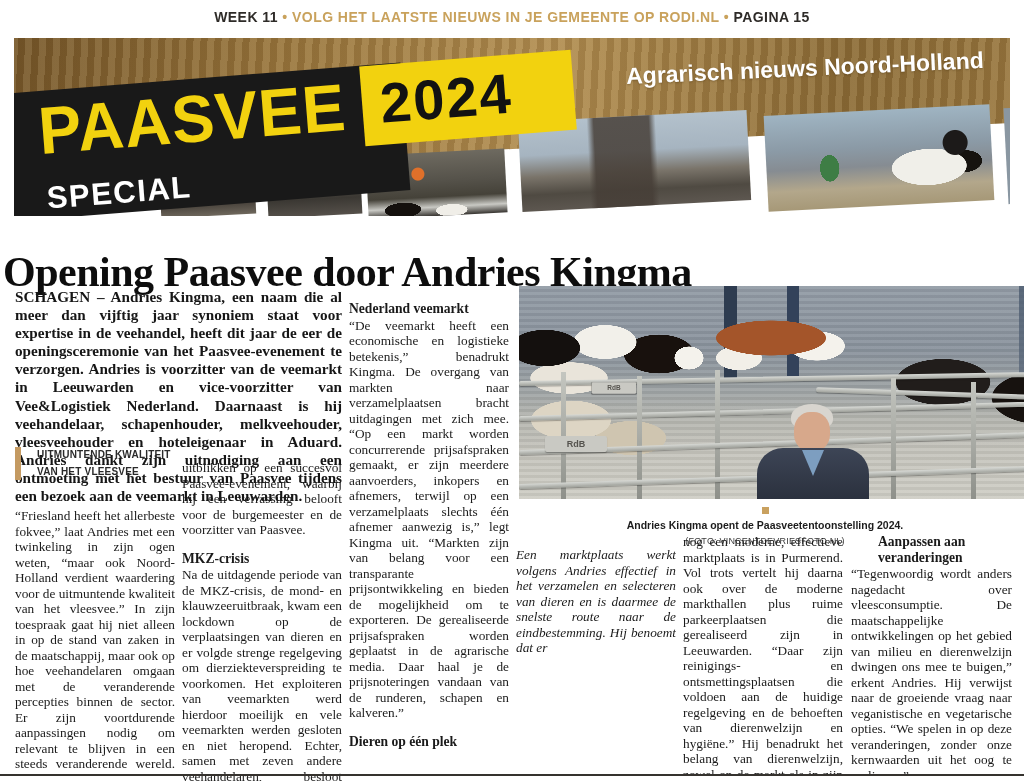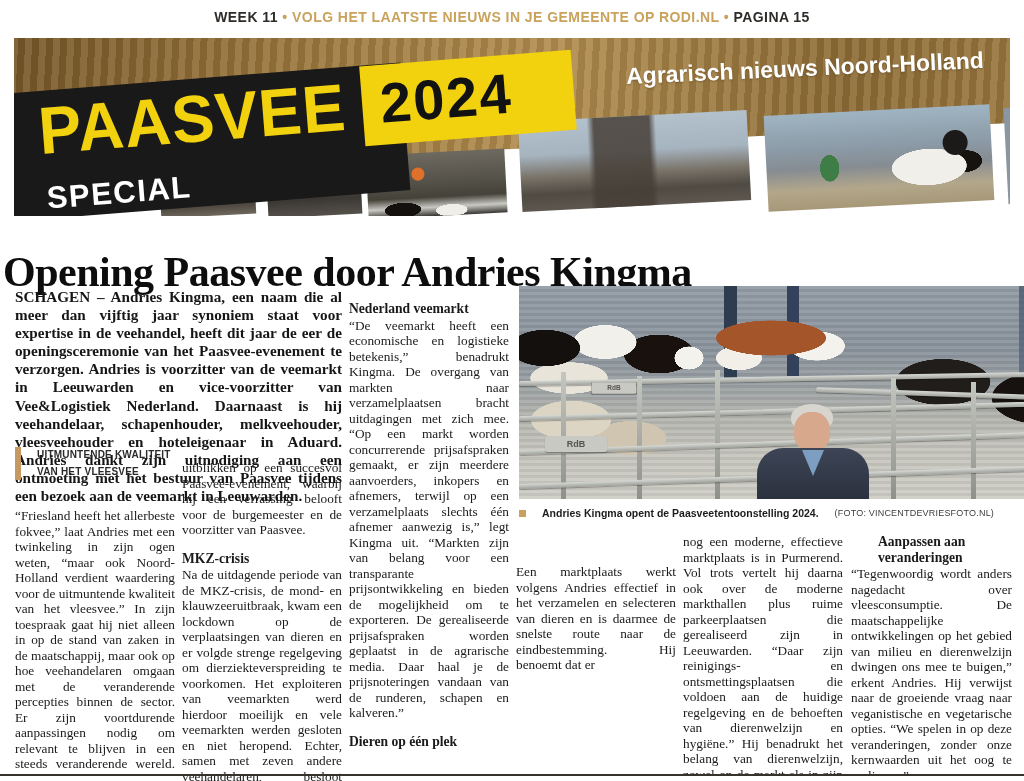--- a/index.html
+++ b/index.html
@@ -91,21 +91,21 @@
     position:absolute;left:15px;top:447px;width:138px;
     border-left:6px solid #c49a62;padding-left:16px;
     font-family:"Liberation Sans",sans-serif;font-weight:bold;
     font-size:10px;line-height:16.5px;letter-spacing:.2px;color:#2a2a2a;
   }
   .bodycol{
     position:absolute;width:160px;overflow:hidden;
     font-size:13.3px;line-height:15.5px;text-align:justify;color:#1a1a1a;
   }
   .bodycol p{margin:0;}
-  .bodycol p.spaced{margin-top:30px;}
+  .bodycol p.spaced{margin-top:13px;font-style:italic;}
   .bodycol .subhead{
     font-weight:bold;text-align:left;margin:13px 0 1px 0;font-size:13.6px;
   }
   .bodycol .subhead.first{margin-top:0;margin-left:27px;}
   .col1{left:15px;top:508px;height:268px;}
   .col2{left:182px;top:460px;height:334px;}
   .col3{left:349px;top:288px;height:488px;}
   .col4{left:516px;top:534px;height:242px;}
   .col5{left:683px;top:534px;height:242px;}
   .col6{left:851px;top:534px;width:161px;height:242px;}
@@ -156,22 +156,23 @@
   .man-shirt{left:45px;top:46px;width:22px;height:26px;background:#7d9ec0;clip-path:polygon(0 0,100% 0,50% 100%);}
   .rdb-sign{
     left:26px;top:150px;width:62px;height:16px;background:#c9c9c3;border-radius:2px;
     font-family:"Liberation Sans",sans-serif;font-weight:bold;font-size:9px;
     color:#55534e;text-align:center;line-height:16px;box-shadow:0 1px 1px rgba(0,0,0,.3);
   }
   .rdb-sign.small{left:64px;top:94px;transform:scale(.72);}
   
   .caption{
     position:absolute;left:519px;top:507px;width:492px;
-    display:flex;align-items:center;gap:16px;white-space:nowrap;
+    display:flex;align-items:center;gap:5px;white-space:nowrap;
     font-family:"Liberation Sans",sans-serif;
+    flex-direction:column;
   }
   .cap-square{width:7px;height:7px;background:#c9a15f;flex:0 0 auto;}
   .cap-bold{font-weight:bold;font-size:10.5px;color:#1c1c1c;}
   .cap-credit{font-size:9px;color:#3c3c3c;letter-spacing:.2px;}
   
   .bottom-rule{position:absolute;left:0;top:774px;width:1024px;height:2px;background:#35322e;}
 </style>
 </head>
 <body>
 

